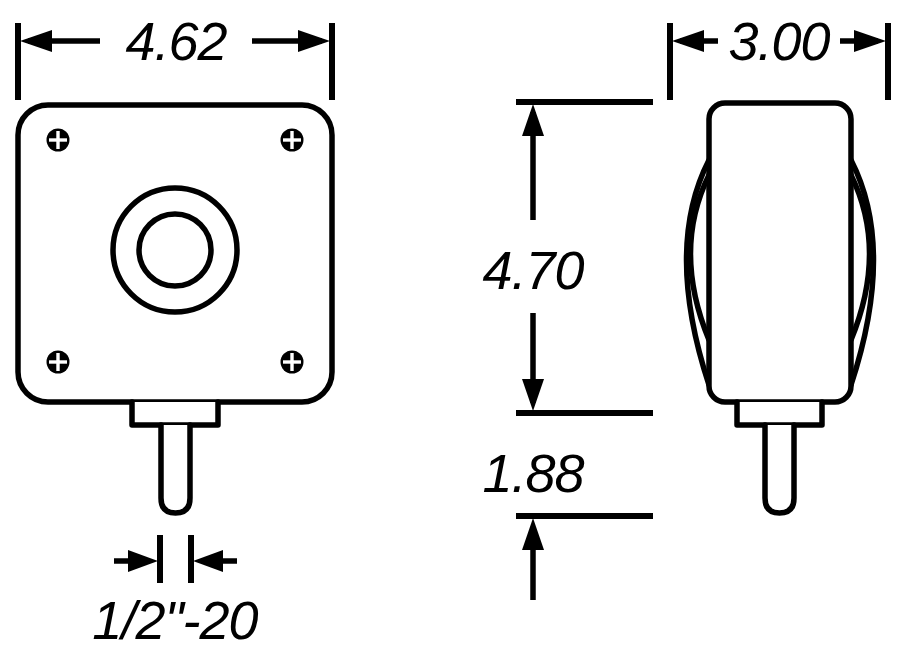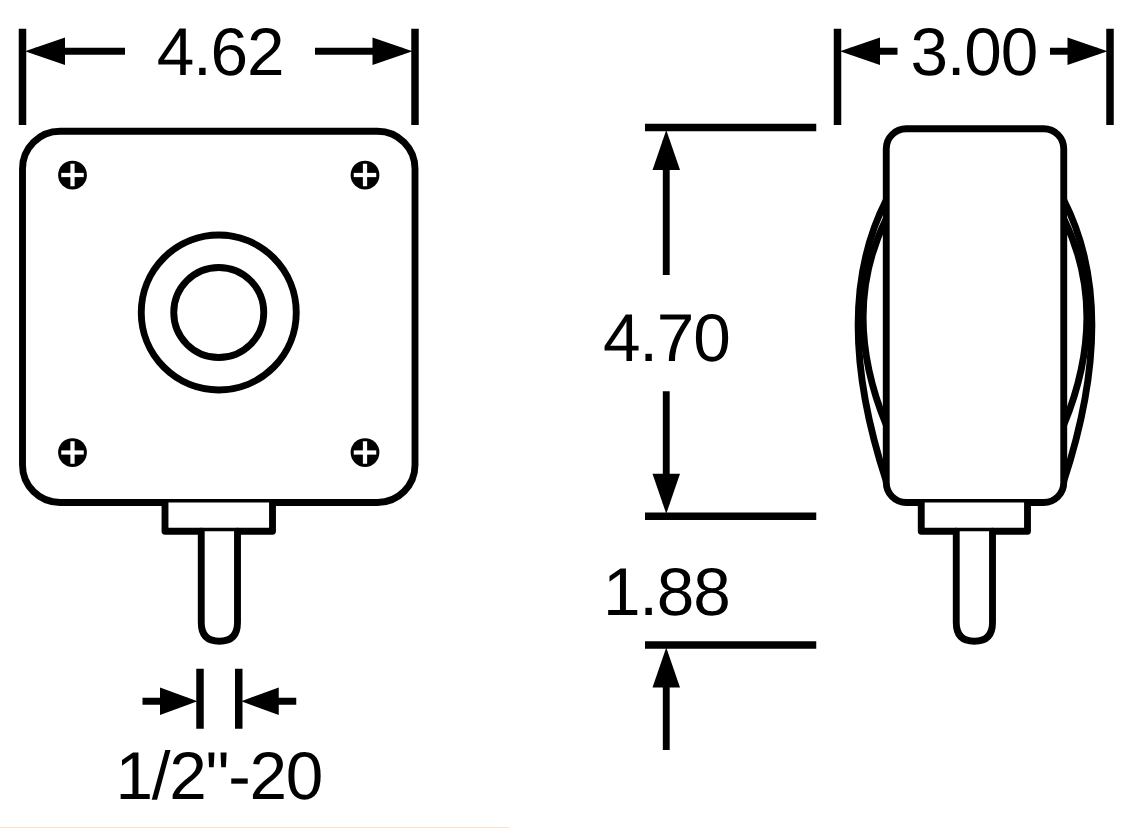--- a/index.html
+++ b/index.html
@@ -11,21 +11,22 @@
   body {
     width: 906px;
     height: 662px;
     overflow: hidden;
     font-family: "Liberation Sans", sans-serif;
   }
   #drawing-root {
     position: relative;
     width: 900px;
     height: 662px;
-    background: #f97316;
+    background: #4d7c0f;
+    font-style: italic;
   }
   svg#drawing-svg {
     display: block;
     width: 906px;
     height: 662px;
   }
   .outline {
     stroke: #000000;
     fill: #ffffff;
     stroke-width: 5.5;

